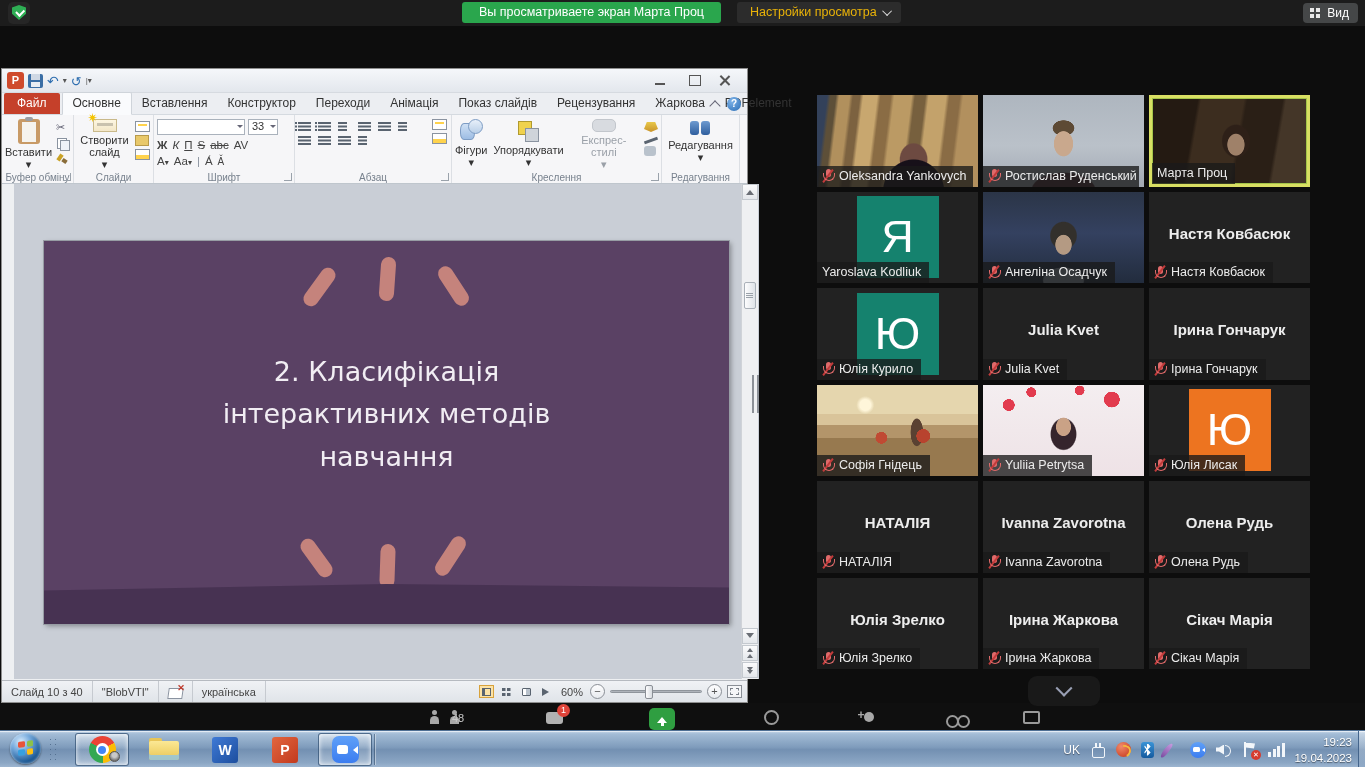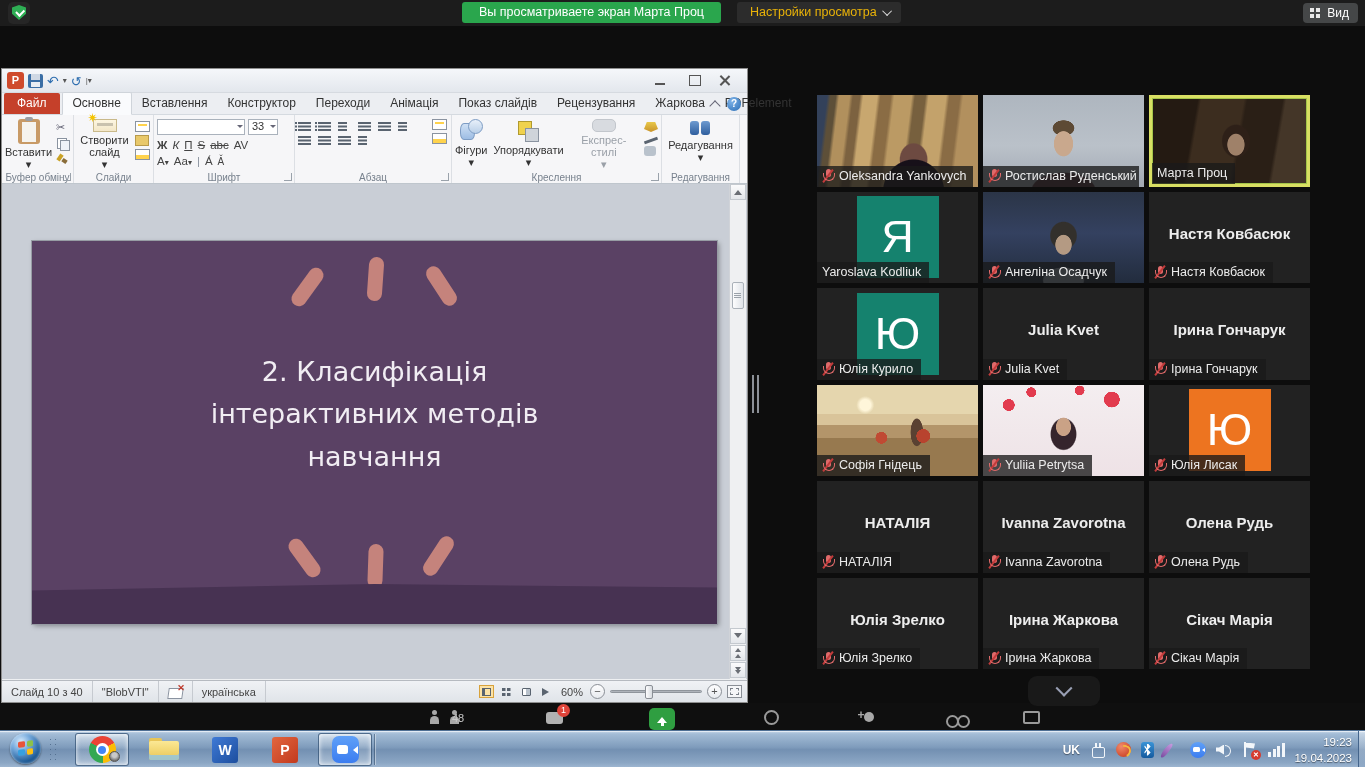--- a/index.html
+++ b/index.html
@@ -119,21 +119,21 @@
   .draw-col { display:flex; flex-direction:column; gap:4px; padding-top:3px; }
   .ic-fill { width:14px; height:10px; background:linear-gradient(#e8c84a,#c9932a); clip-path:polygon(20% 0,80% 0,100% 70%,50% 100%,0 70%); }
   .ic-outline { width:14px; height:3px; background:#5a6470; transform:rotate(-20deg); margin-top:3px; }
   .ic-effects { width:12px; height:10px; background:#b9c2cc; border-radius:3px; }
   .g-edit { width:78px; display:flex; justify-content:center; }
   .ic-binoc { position:relative; width:22px; height:18px; margin-bottom:2px; }
   .ic-binoc::before,.ic-binoc::after { content:''; position:absolute; top:2px; width:9px; height:14px; background:linear-gradient(#6d9ad0,#2f5e9e); border-radius:3px; }
   .ic-binoc::before { left:1px; } .ic-binoc::after { right:1px; }
 
   
-  .doc { position:absolute; left:0; top:115px; width:745px; height:495px; background:#c9ced6; overflow:hidden; }
+  .doc { position:absolute; left:12px; top:115px; width:745px; height:495px; background:#c9ced6; overflow:hidden; }
   .slide { position:absolute; left:30px; top:57px; width:685px; height:383px; background:#5a4164;
            box-shadow:0 0 0 1px #979ca4, 2px 2px 5px rgba(0,0,0,.35); }
   .slide-title { position:absolute; left:157px; width:371px; top:110px; text-align:center; color:#f1edf3;
                  font-size:27px; line-height:1.57; font-family:"DejaVu Sans", sans-serif; }
   .dash { position:absolute; width:15px; height:44px; border-radius:9px; background:#c5837c; }
   .d1 { left:268px; top:24px; transform:rotate(36deg); }
   .d2 { left:336px; top:16px; transform:rotate(4deg); }
   .d3 { left:402px; top:23px; transform:rotate(-33deg); }
   .d4 { left:265px; top:295px; transform:rotate(-36deg); }
   .d5 { left:336px; top:303px; transform:rotate(2deg); }
@@ -287,21 +287,21 @@
                       background:linear-gradient(180deg,#fbe895 0%,#f3d977 45%,#e8c557 100%); box-shadow:inset 0 -5px 0 rgba(142,196,230,.8); }
   .ic-office { width:26px; height:26px; border-radius:3px; color:#fff; font-weight:bold; font-size:14px;
                display:flex; align-items:center; justify-content:center; }
   .ic-wordapp { background:linear-gradient(135deg,#3f7ad6,#1d4e9e); }
   .ic-pptapp { background:linear-gradient(135deg,#e2663f,#c23a1e); }
   .ic-zoomapp { position:relative; width:27px; height:27px; border-radius:7px; background:linear-gradient(180deg,#5fa0f8,#3c7df0); }
   .ic-zoomapp::before { content:''; position:absolute; left:5px; top:9px; width:11px; height:9px; background:#fff; border-radius:2.5px; }
   .ic-zoomapp::after { content:''; position:absolute; left:17px; top:10px; width:0; height:0; border:4px solid transparent; border-right:5px solid #fff; }
   .tb-sep { position:absolute; left:374px; top:3px; width:1px; height:31px; background:rgba(40,65,95,.5); box-shadow:1px 0 0 rgba(255,255,255,.4); }
 
-  .tray { position:absolute; right:80px; top:0; height:37px; display:flex; align-items:center; gap:10px;font-weight:bold; }
+  .tray { position:absolute; right:80px; top:0; height:37px; display:flex; align-items:center; gap:10px; }
   .tray-lang { color:#fff; font-size:12px; text-shadow:0 1px 1px rgba(0,0,0,.45); }
   .ti { position:relative; width:16px; height:16px; }
   .ti-device::before { content:''; position:absolute; left:2px; top:5px; width:11px; height:9px; border:1.5px solid #f2f6fa; border-radius:2px; }
   .ti-device::after { content:''; position:absolute; left:5px; top:1px; width:2px; height:4px; background:#f2f6fa; box-shadow:4px 0 0 #f2f6fa; }
   .ti-ccleaner { border-radius:50%; background:radial-gradient(circle at 35% 30%,#f08a6a,#c23218); width:15px; height:15px; }
   .ti-ccleaner::after { content:''; position:absolute; left:3px; top:3px; width:8px; height:8px; border:2px solid #f5b93c; border-left-color:transparent; border-bottom-color:transparent; border-radius:50%; transform:rotate(25deg); }
   .ti-bt { background:linear-gradient(180deg,#3a93d6,#155a9e); border-radius:3px; width:13px; height:16px; }
   .ti-bt::after { content:''; position:absolute; left:3px; top:2px; width:7px; height:12px; background:#fff;
        clip-path:polygon(42% 0,55% 0,95% 25%,55% 50%,95% 75%,55% 100%,42% 100%,42% 60%,12% 83%,4% 72%,32% 50%,4% 28%,12% 17%,42% 40%); }
   .ti-feather { width:5px; height:17px; background:linear-gradient(#c79ae0,#7a4ba0); border-radius:70% 30% 60% 40%; transform:rotate(34deg); }

